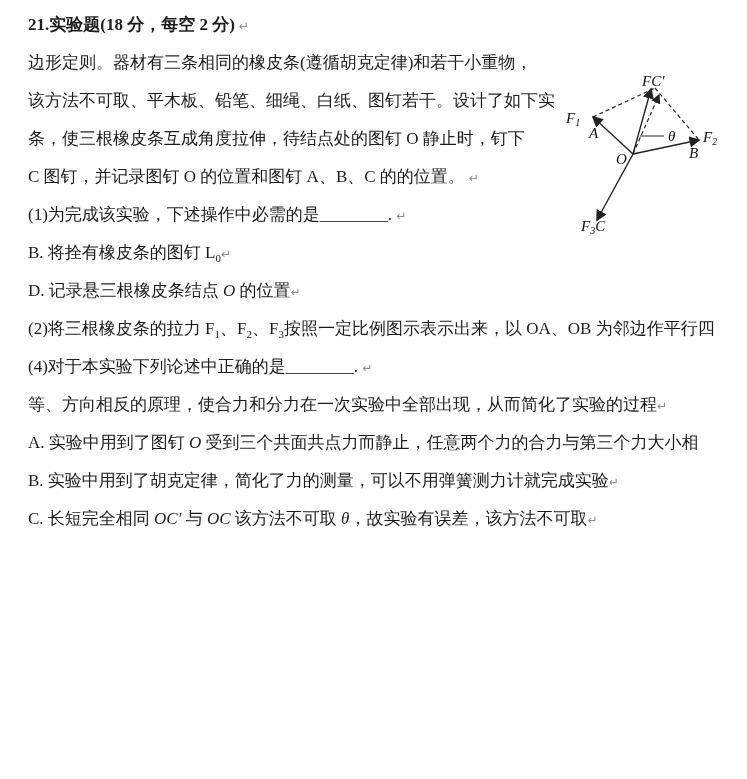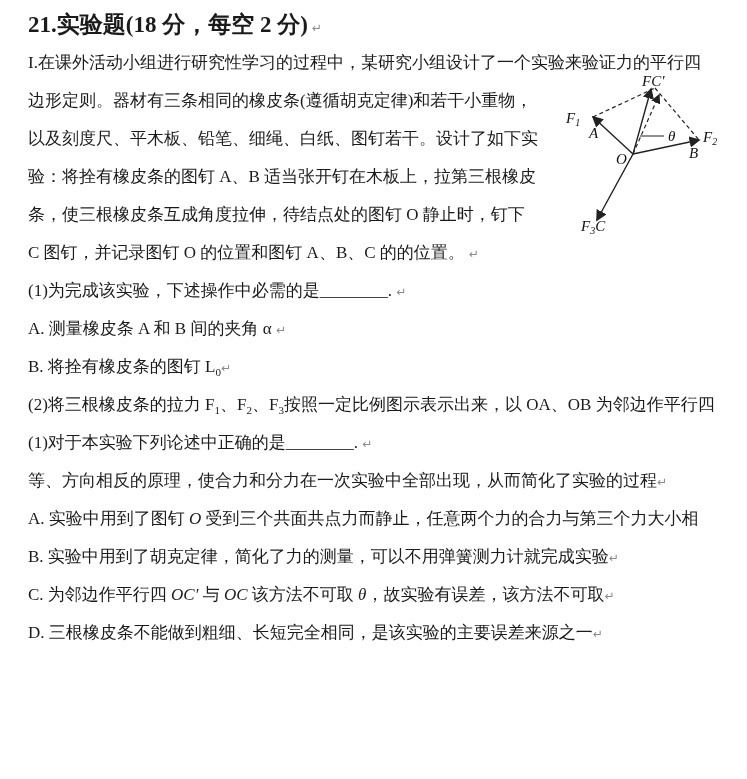--- a/index.html
+++ b/index.html
@@ -4,21 +4,21 @@
 <style>
   html,body{margin:0;padding:0;}
   body{
     width:747px;height:779px;background:#ffffff;
     font-family:"Liberation Serif","DejaVu Serif",serif;
     color:#1b1b1b;overflow:hidden;
   }
   .doc{position:relative;width:747px;height:779px;background:#ffffff;}
   .body-text{position:absolute;left:28px;top:6px;width:715px;}
   .line{height:38px;line-height:38px;font-size:17px;white-space:nowrap;}
-  .b{font-weight:bold;font-size:23px;}
+  .b{font-weight:bold;font-size:17px;}
   .it{font-style:italic;}
   .s{font-size:11px;vertical-align:-4px;}
   .p{color:#8a8a8a;font-size:12px;font-family:"DejaVu Sans",sans-serif;}
   .diagram{position:absolute;left:552px;top:68px;width:195px;height:175px;}
   .diagram svg{display:block;width:195px;height:175px;}
   .dline{stroke:#222222;stroke-width:1.4;fill:none;}
   .dline.thin{stroke-width:1;}
   .dashed{stroke-dasharray:4 3;stroke-width:1.2;}
   .dlabel{
     font-family:"Liberation Serif","DejaVu Serif",serif;
@@ -26,36 +26,33 @@
   }
   .dlabel-sub{font-size:10px;}
 </style>
 </head>
 <body>
 
 <div class="doc">
 
   <div class="body-text">
       <div class="line"><span class="b">21.实验题(18 分，每空 2 分)</span><span class="p"> ↵</span></div>
-      <div class="line"><span>I.在课外活动小组进行研究性学习的过程中，某研究小组设计了一个实验来验证力的平行四</span></div>
       <div class="line"><span>边形定则。器材有三条相同的橡皮条(遵循胡克定律)和若干小重物，</span></div>
-      <div class="line"><span>以及刻度尺、平木板、铅笔、细绳、白纸、图钉若干。设计了如下实</span></div>
-      <div class="line"><span>验：将拴有橡皮条的图钉 A、B 适当张开钉在木板上，拉第三根橡皮</span></div>
+      <div class="line"><span>该方法不可取、平木板、铅笔、细绳、白纸、图钉若干。设计了如下实</span></div>
       <div class="line"><span>条，使三根橡皮条互成角度拉伸，待结点处的图钉 O 静止时，钉下</span></div>
       <div class="line"><span>C 图钉，并记录图钉 O 的位置和图钉 A、B、C 的的位置。</span><span class="p"> ↵</span></div>
       <div class="line"><span>(1)为完成该实验，下述操作中必需的是</span><span>________</span><span>. </span><span class="p">↵</span></div>
-      <div class="line"><span>A. 测量橡皮条 A 和 B 间的夹角 α </span><span class="p">↵</span></div>
       <div class="line"><span>B. 将拴有橡皮条的图钉 L</span><span class="s">0</span><span class="p">↵</span></div>
+      <div class="line"><span>D. 记录悬三根橡皮条结点 </span><span class="it">O</span><span> 的位置</span><span class="p">↵</span></div>
       <div class="line"><span>(2)将三根橡皮条的拉力 F</span><span class="s">1</span><span>、F</span><span class="s">2</span><span>、F</span><span class="s">3</span><span>按照一定比例图示表示出来，以 OA、OB 为邻边作平行四</span></div>
-      <div class="line"><span>(1)对于本实验下列论述中正确的是</span><span>________</span><span>. </span><span class="p">↵</span></div>
+      <div class="line"><span>(4)对于本实验下列论述中正确的是</span><span>________</span><span>. </span><span class="p">↵</span></div>
       <div class="line"><span>等、方向相反的原理，使合力和分力在一次实验中全部出现，从而简化了实验的过程</span><span class="p">↵</span></div>
       <div class="line"><span>A. 实验中用到了图钉 </span><span class="it">O</span><span> 受到三个共面共点力而静止，任意两个力的合力与第三个力大小相</span></div>
       <div class="line"><span>B. 实验中用到了胡克定律，简化了力的测量，可以不用弹簧测力计就完成实验</span><span class="p">↵</span></div>
-      <div class="line"><span>C. 为邻边作平行四 </span><span class="it">OC′</span><span> 与 </span><span class="it">OC</span><span> 该方法不可取 </span><span class="it">θ</span><span>，故实验有误差，该方法不可取</span><span class="p">↵</span></div>
-      <div class="line"><span>D. 三根橡皮条不能做到粗细、长短完全相同，是该实验的主要误差来源之一</span><span class="p">↵</span></div>
+      <div class="line"><span>C. 长短完全相同 </span><span class="it">OC′</span><span> 与 </span><span class="it">OC</span><span> 该方法不可取 </span><span class="it">θ</span><span>，故实验有误差，该方法不可取</span><span class="p">↵</span></div>
     </div>
 
   <div class="diagram">
     <svg viewBox="0 0 195 175" xmlns="http://www.w3.org/2000/svg">
       <defs>
         <marker id="arr" viewBox="0 0 10 10" refX="8.5" refY="5" markerWidth="8" markerHeight="8" orient="auto-start-reverse">
           <path d="M0,0 L10,5 L0,10 z" fill="#222222"></path>
         </marker>
       </defs>
 

